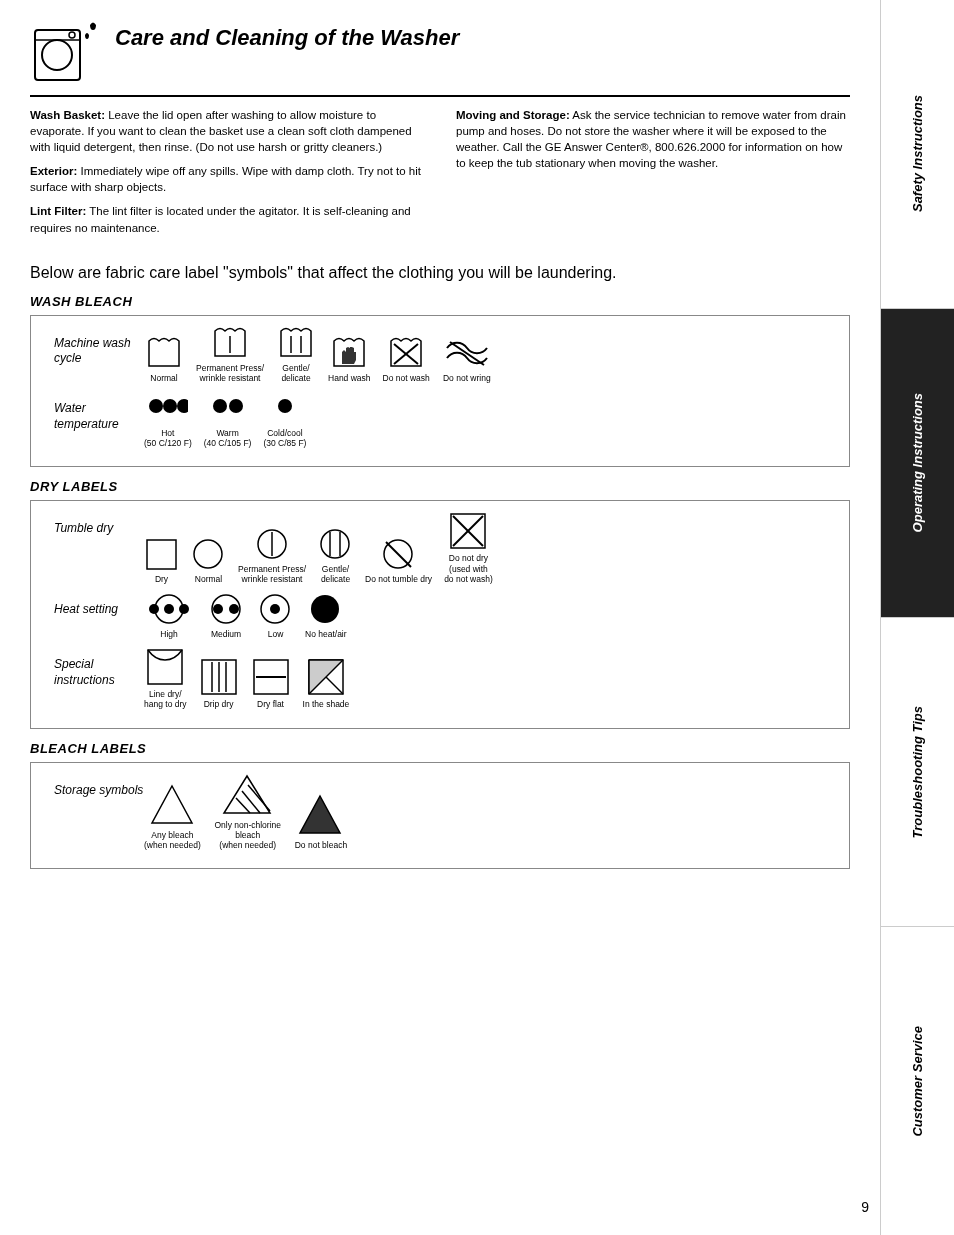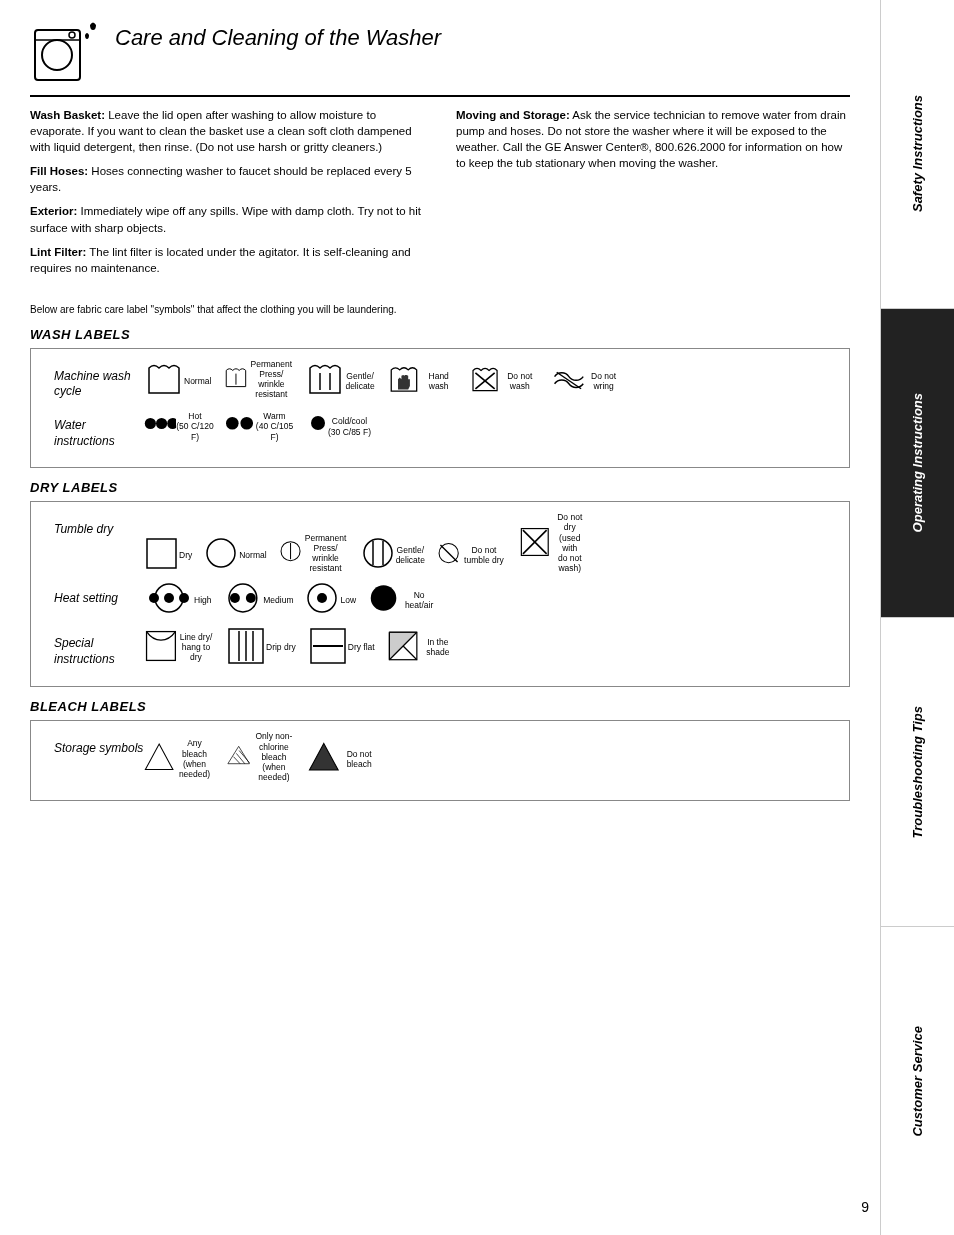--- a/index.html
+++ b/index.html
@@ -76,21 +76,21 @@
     .section-icon {
       width: 70px;
       height: 70px;
       margin-right: 15px;
       flex-shrink: 0;
     }
 
     .section-title {
       font-size: 22px;
       font-style: italic;
-      font-weight: normal;
+      font-weight: bold;
       padding-top: 5px;
       text-align: right;
     }
 
     .section-body {
       display: flex;
       gap: 32px;
       margin-bottom: 20px;
     }
 
@@ -140,21 +140,21 @@
 
     .care-symbols {
       display: flex;
       gap: 12px;
       flex-wrap: wrap;
       align-items: flex-end;
     }
 
     .care-symbol-item {
       display: flex;
-      flex-direction: row;
+      flex-direction: column;
       align-items: center;
       font-size: 9px;
       text-align: center;
       max-width: 70px;
     }
 
     .care-symbol-item svg {
       margin-bottom: 2px;
     }
 
@@ -163,21 +163,21 @@
       text-align: center;
       line-height: 1.2;
     }
 
     
     svg {
       display: block;
     }
 
     .intro-text {
-      font-size: 10px;
+      font-size: 16px;
       margin-bottom: 8px;
       margin-top: 8px;
     }
 
     .page-number {
       position: absolute;
       bottom: 20px;
       right: 85px;
       font-size: 14px;
     }
@@ -206,35 +206,34 @@
             <path d="M60 5 Q63 0 66 5 Q66 10 63 10 Q60 10 60 5Z" fill="#000"></path>
             <path d="M55 15 Q57 11 59 15 Q59 19 57 19 Q55 19 55 15Z" fill="#000"></path>
           </svg>
         </div>
         <h2 class="section-title">Care and Cleaning of the Washer</h2>
       </div>
 
       <div class="section-body">
         <div class="section-body-col">
           <p><b>Wash Basket:</b> Leave the lid open after washing to allow moisture to evaporate. If you want to clean the basket use a clean soft cloth dampened with liquid detergent, then rinse. (Do not use harsh or gritty cleaners.)</p>
-          <p><b>Fill Hoses:</b> Hoses connecting washer to faucet should be replaced every 5 years.</p>
           <p><b>Exterior:</b> Immediately wipe off any spills. Wipe with damp cloth. Try not to hit surface with sharp objects.</p>
           <p><b>Lint Filter:</b> The lint filter is located under the agitator. It is self-cleaning and requires no maintenance.</p>
         </div>
         <div class="section-body-col">
           <p><b>Moving and Storage:</b> Ask the service technician to remove water from drain pump and hoses. Do not store the washer where it will be exposed to the weather. Call the GE Answer Center®, 800.626.2000 for information on how to keep the tub stationary when moving the washer.</p>
         </div>
       </div>
     </div>
 
     <div class="section-wrapper">
 
       <p class="intro-text">Below are fabric care label "symbols" that affect the clothing you will be laundering.</p>
 
-      <div class="label-section-title">WASH LABELS</div>
+      <div class="label-section-title">WASH BLEACH</div>
       <div class="care-box">
 
         <div class="care-row">
           <div class="care-row-label">Machine wash cycle</div>
           <div class="care-symbols">
 
             <div class="care-symbol-item">
               <svg width="40" height="35" viewBox="0 0 40 35">
                 <path d="M5 5 Q10 0 15 5 Q20 0 25 5 Q30 0 35 5 L35 30 L5 30 Z" fill="none" stroke="#000" stroke-width="1.5"></path>
               </svg>
@@ -283,21 +282,21 @@
                 <path d="M5 22 C10 15 20 15 25 22 C30 29 40 29 45 22" fill="none" stroke="#000" stroke-width="2"></path>
                 <line x1="8" y1="6" x2="42" y2="29" stroke="#000" stroke-width="2"></line>
               </svg>
               <span>Do not wring</span>
             </div>
 
           </div>
         </div>
 
         <div class="care-row">
-          <div class="care-row-label">Water instructions</div>
+          <div class="care-row-label">Water temperature</div>
           <div class="care-symbols">
 
             <div class="care-symbol-item">
               <svg width="40" height="35" viewBox="0 0 40 35">
 
                 <circle cx="8" cy="15" r="7" fill="#000"></circle>
                 <circle cx="22" cy="15" r="7" fill="#000"></circle>
                 <circle cx="36" cy="15" r="7" fill="#000"></circle>
               </svg>
               <span>Hot<br>(50 C/120 F)</span>

